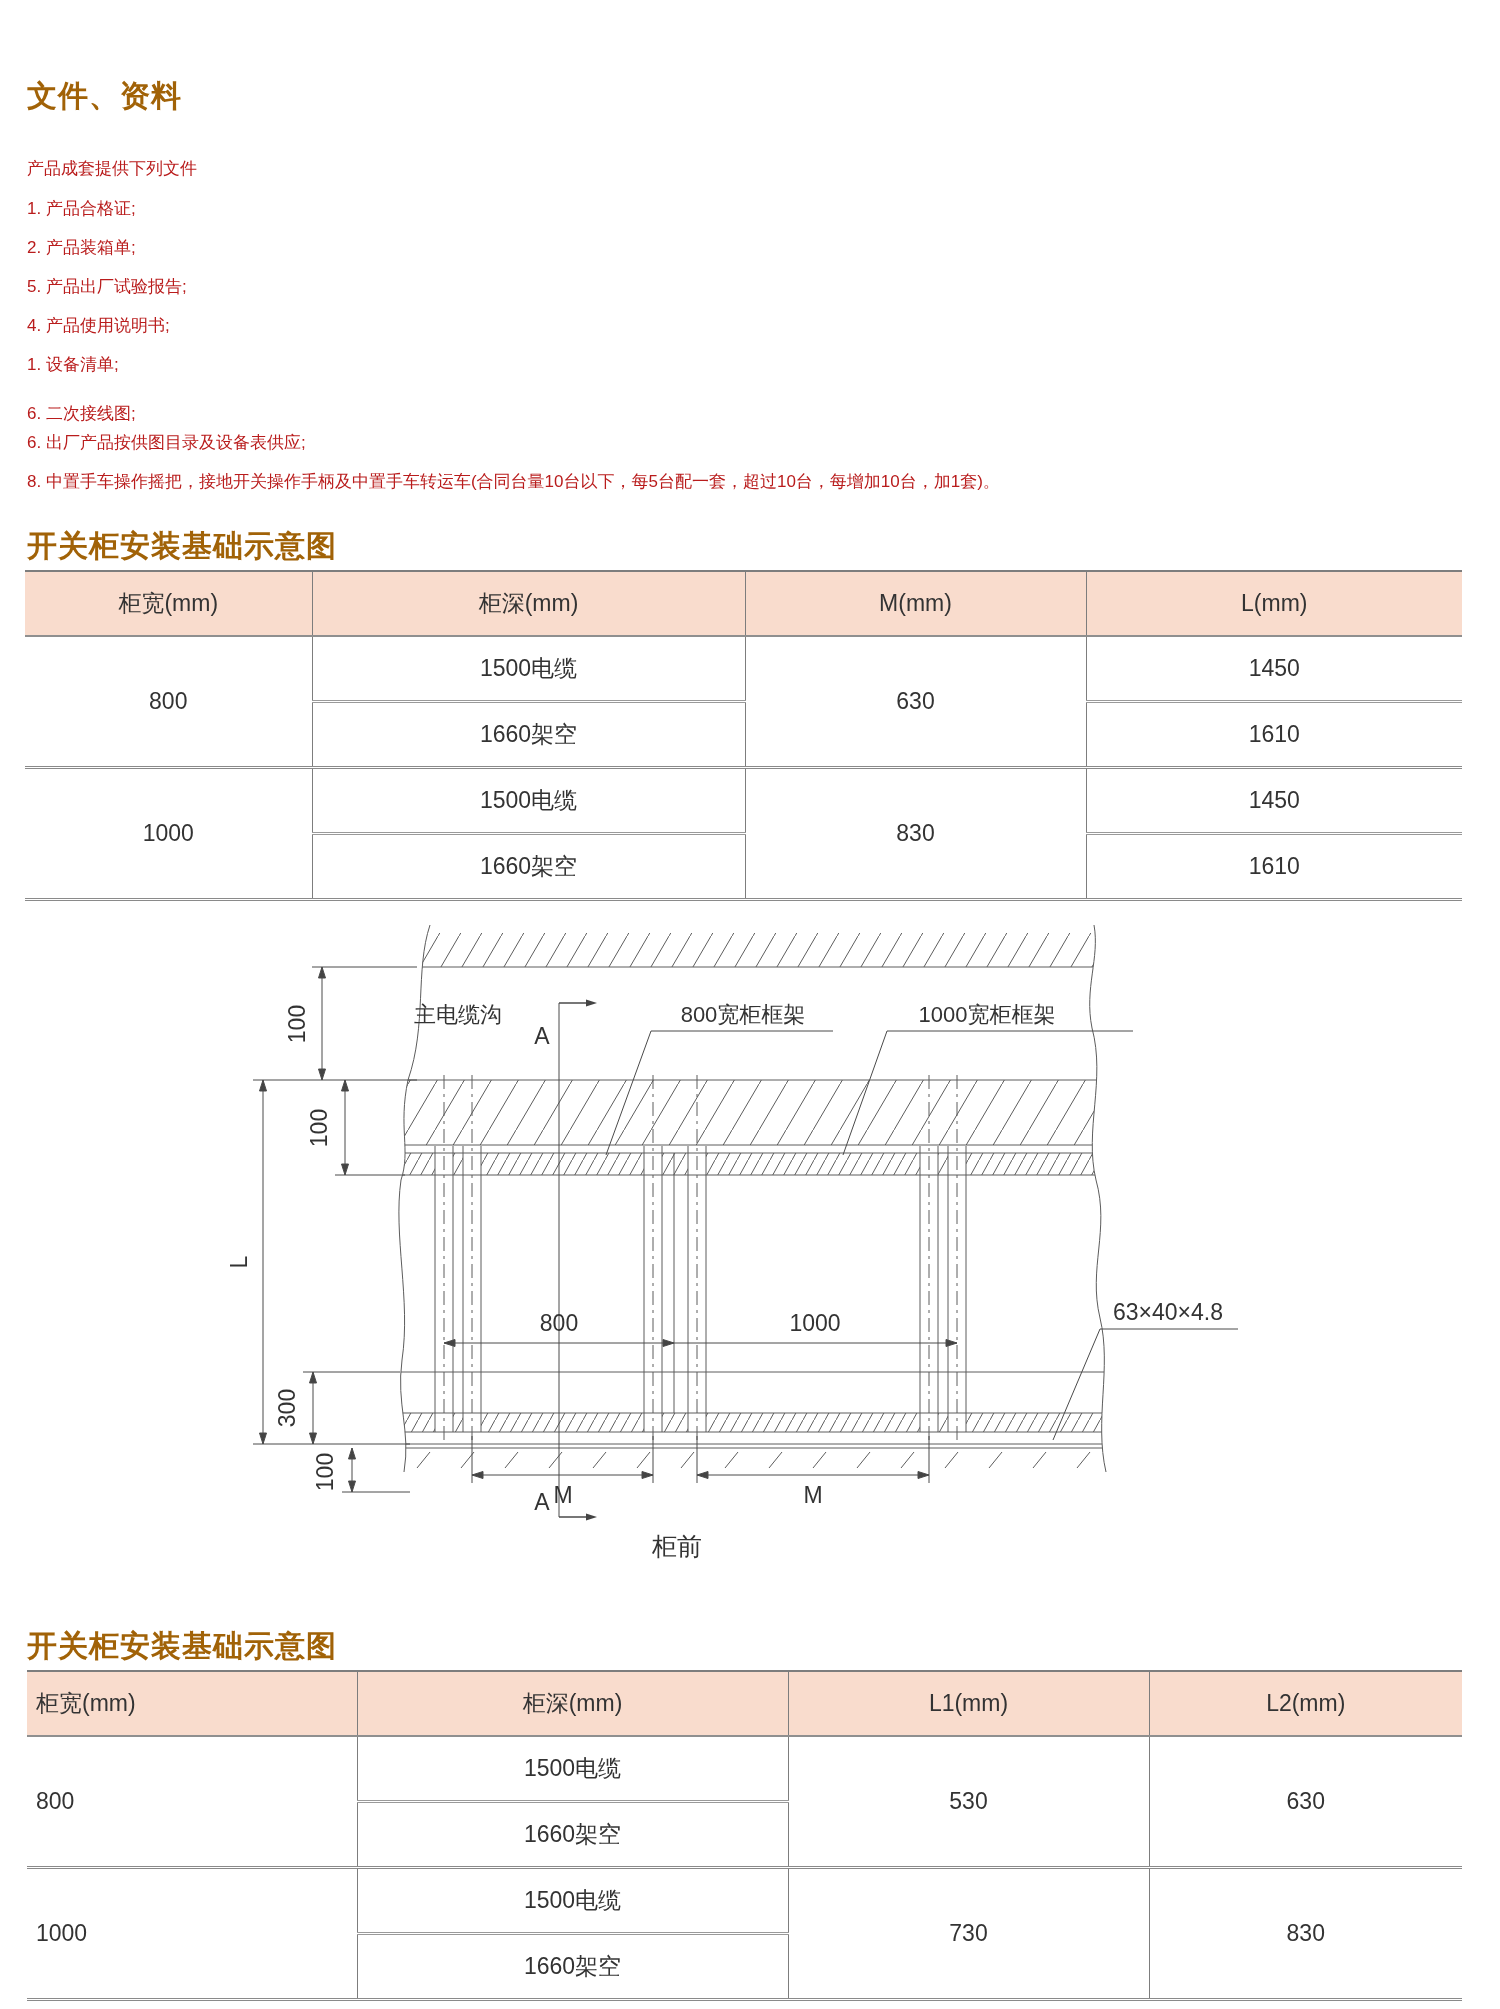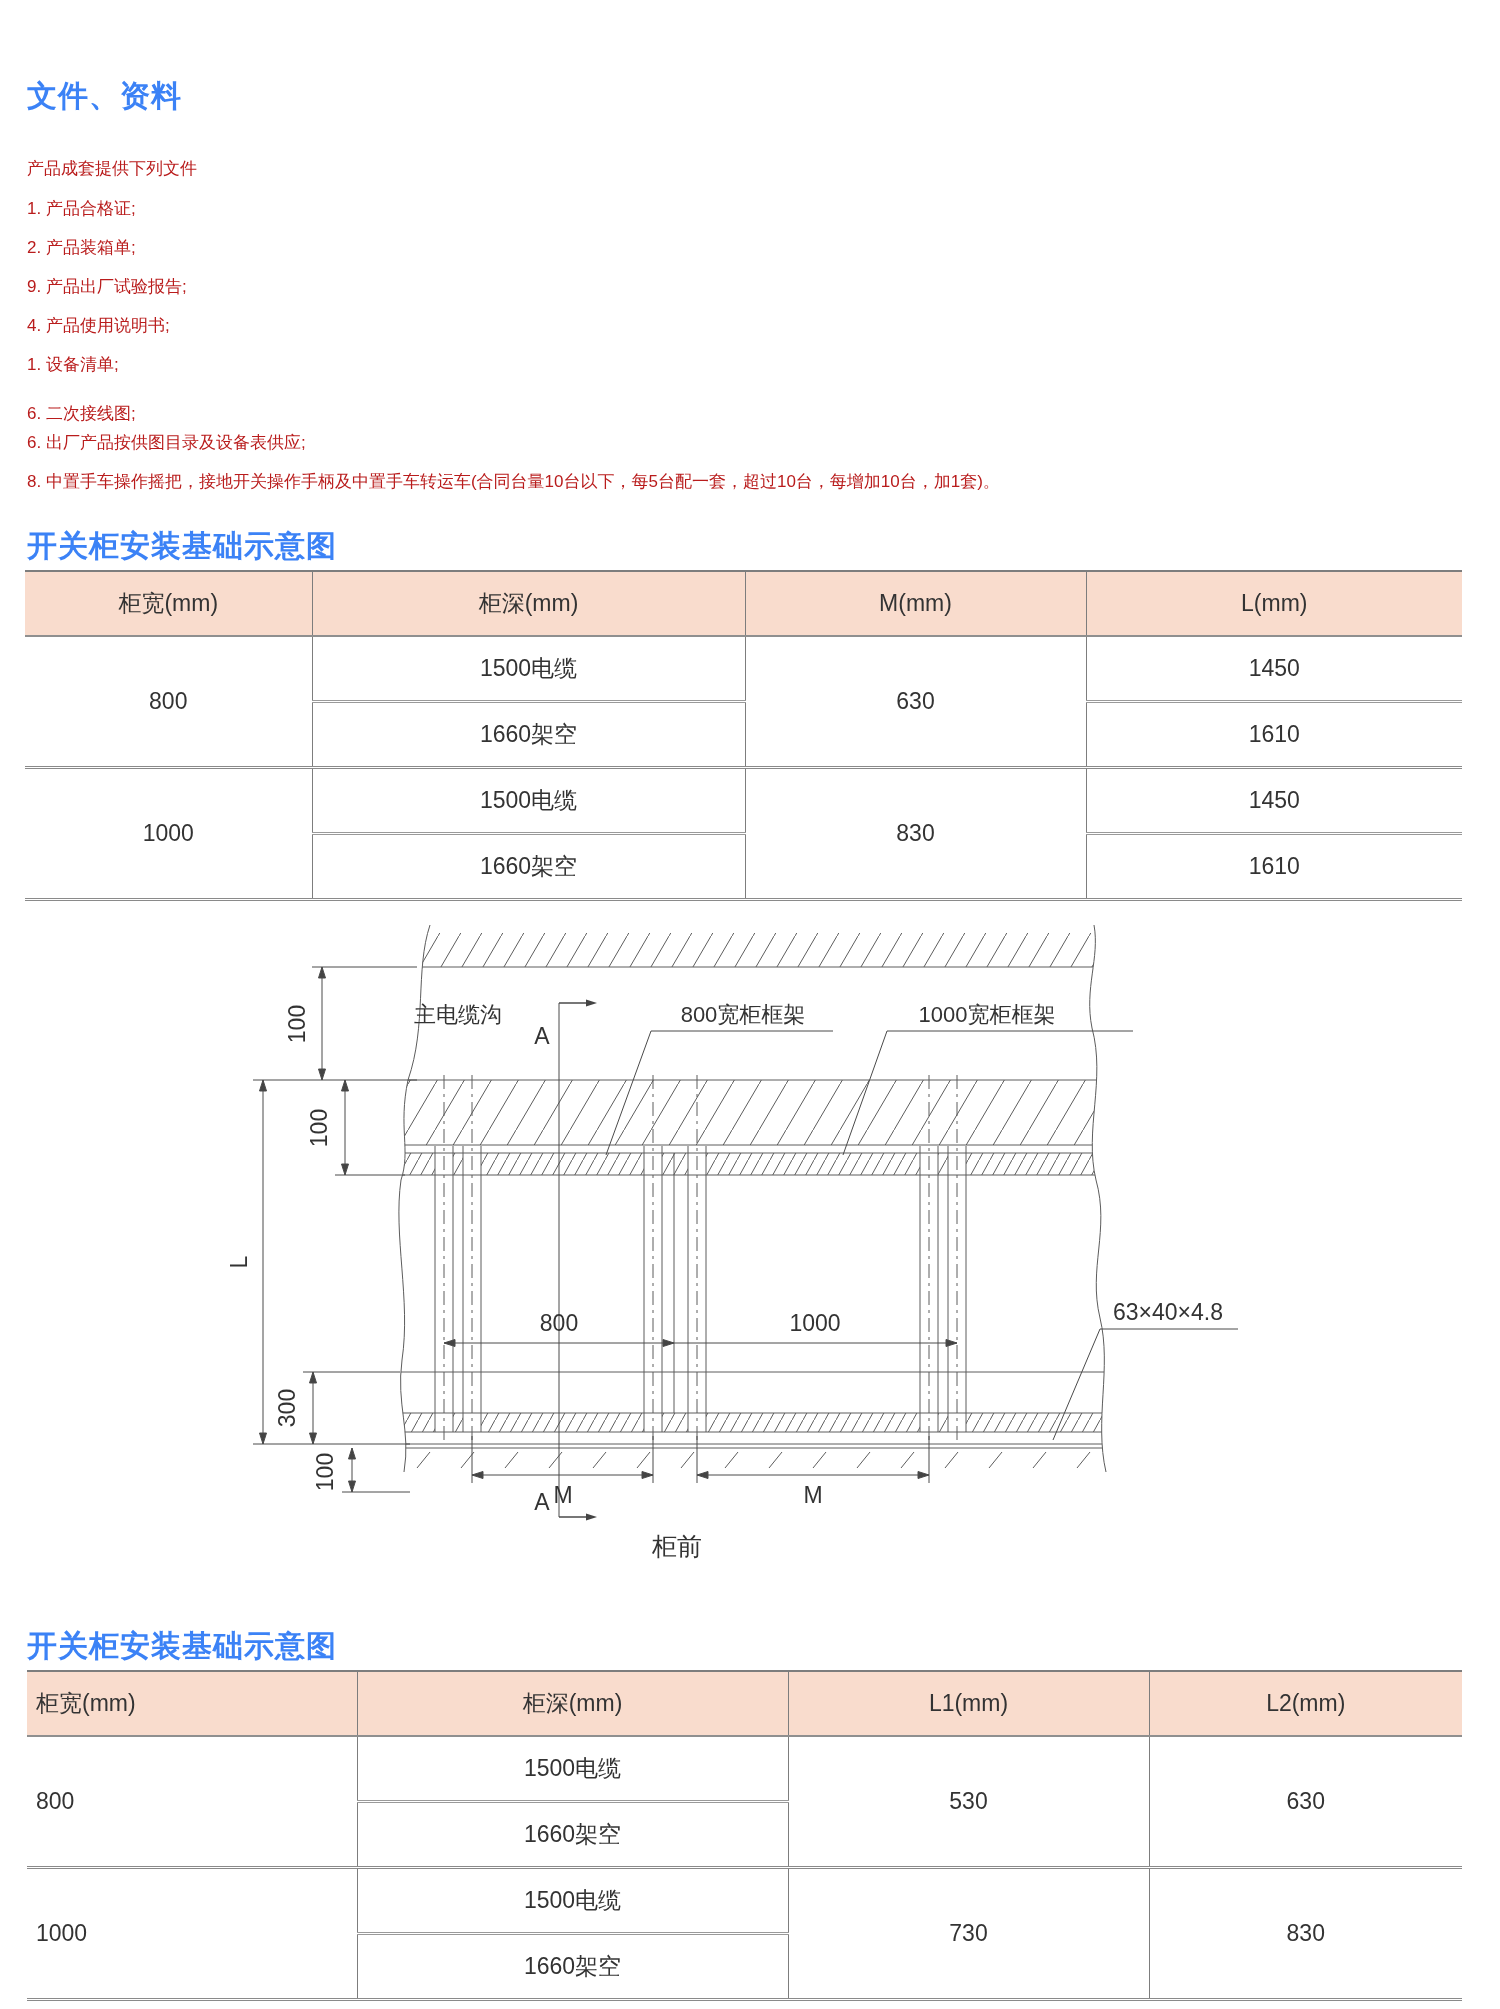--- a/index.html
+++ b/index.html
@@ -1,20 +1,20 @@
 <!DOCTYPE html>
 <html><head>
 <meta charset="utf-8">
 <style>
   * { margin:0; padding:0; box-sizing:border-box; }
   html,body { background:#ffffff; }
   body { font-family:"Liberation Sans","DejaVu Sans",sans-serif; color:#333; }
   .page { position:relative; width:1500px; height:2009px; background:#fff; overflow:hidden; }
 
-  .h-main { position:absolute; left:27px; font-size:30px; font-weight:bold; color:#3b82f6; letter-spacing:1px; }
+  .h-main { position:absolute; left:27px; font-size:30px; font-weight:bold; color:#a16207; letter-spacing:1px; }
   .doc-line { position:absolute; left:27px; font-size:17px; color:#b91c1c; white-space:nowrap;margin-top:23px; }
 
   table.spec { position:absolute; border-collapse:collapse; table-layout:fixed; font-size:23px; color:#333; }
   table.spec th, table.spec td { text-align:center; vertical-align:middle; font-weight:400; padding:16px; }
   table.spec th { background:#f9dccd; border-bottom:2px solid #8f8f8f; height:40px; }
   table.spec { border-top:2px solid #7d7d7d; border-bottom:3px double #8a8a8a; }
   table.spec td { height:40px; }
   table.spec th + th, table.spec td.vl { border-left:1px solid #7d7d7d; }
   table.spec tr.sub td { border-top:3px double #9a9a9a; }
   table.spec tr.grp td { border-top:3px double #8a8a8a; }
@@ -27,21 +27,21 @@
 </style>
 </head>
 <body>
 
 <div class="page">
 
   <div class="h-main" style="top:76px;">文件、资料</div>
   <div class="doc-line" style="top:134px;">产品成套提供下列文件</div>
   <div class="doc-line" style="top:174px;">1. 产品合格证;</div>
   <div class="doc-line" style="top:213px;">2. 产品装箱单;</div>
-  <div class="doc-line" style="top:252px;">9. 产品出厂试验报告;</div>
+  <div class="doc-line" style="top:252px;">5. 产品出厂试验报告;</div>
   <div class="doc-line" style="top:291px;">4. 产品使用说明书;</div>
   <div class="doc-line" style="top:330px;">1. 设备清单;</div>
   <div class="doc-line" style="top:379px;">6. 二次接线图;</div>
   <div class="doc-line" style="top:408px;">6. 出厂产品按供图目录及设备表供应;</div>
   <div class="doc-line" style="top:447px;">8. 中置手车操作摇把，接地开关操作手柄及中置手车转运车(合同台量10台以下，每5台配一套，超过10台，每增加10台，加1套)。</div>
 
   <div class="h-main" style="top:526px;">开关柜安装基础示意图</div>
 
   <table class="spec t1" style="left:25px; top:570px; width:1437px;">
     <colgroup>

